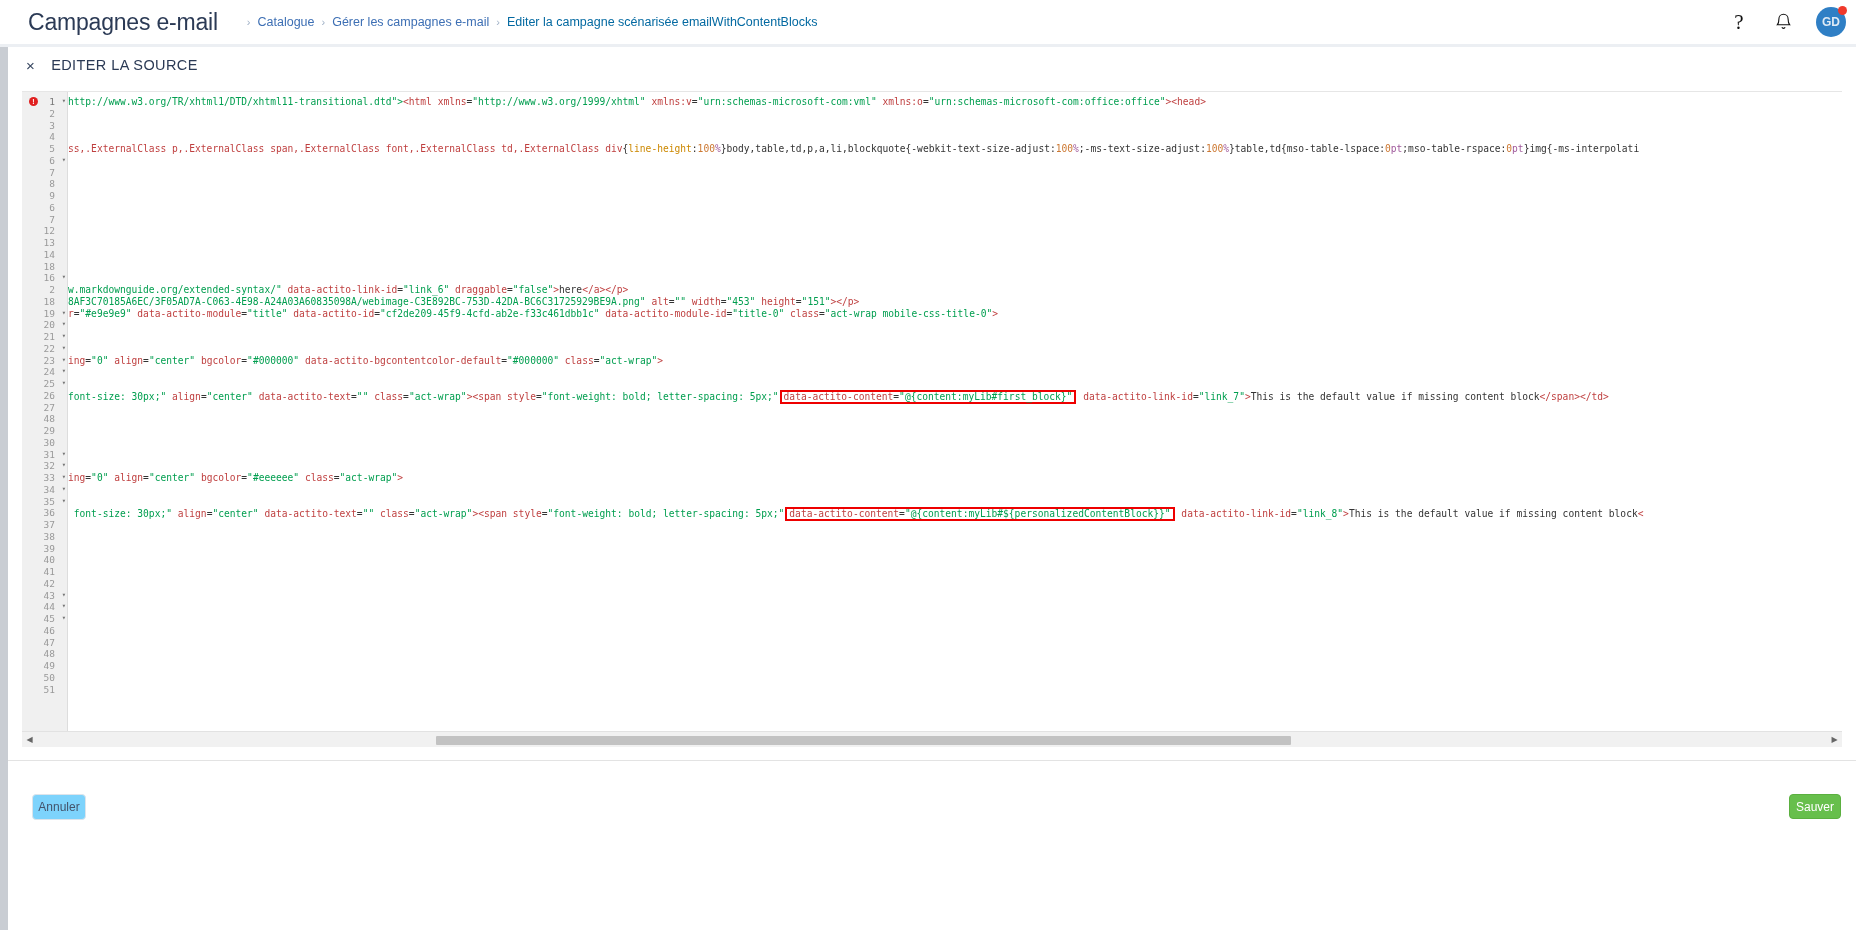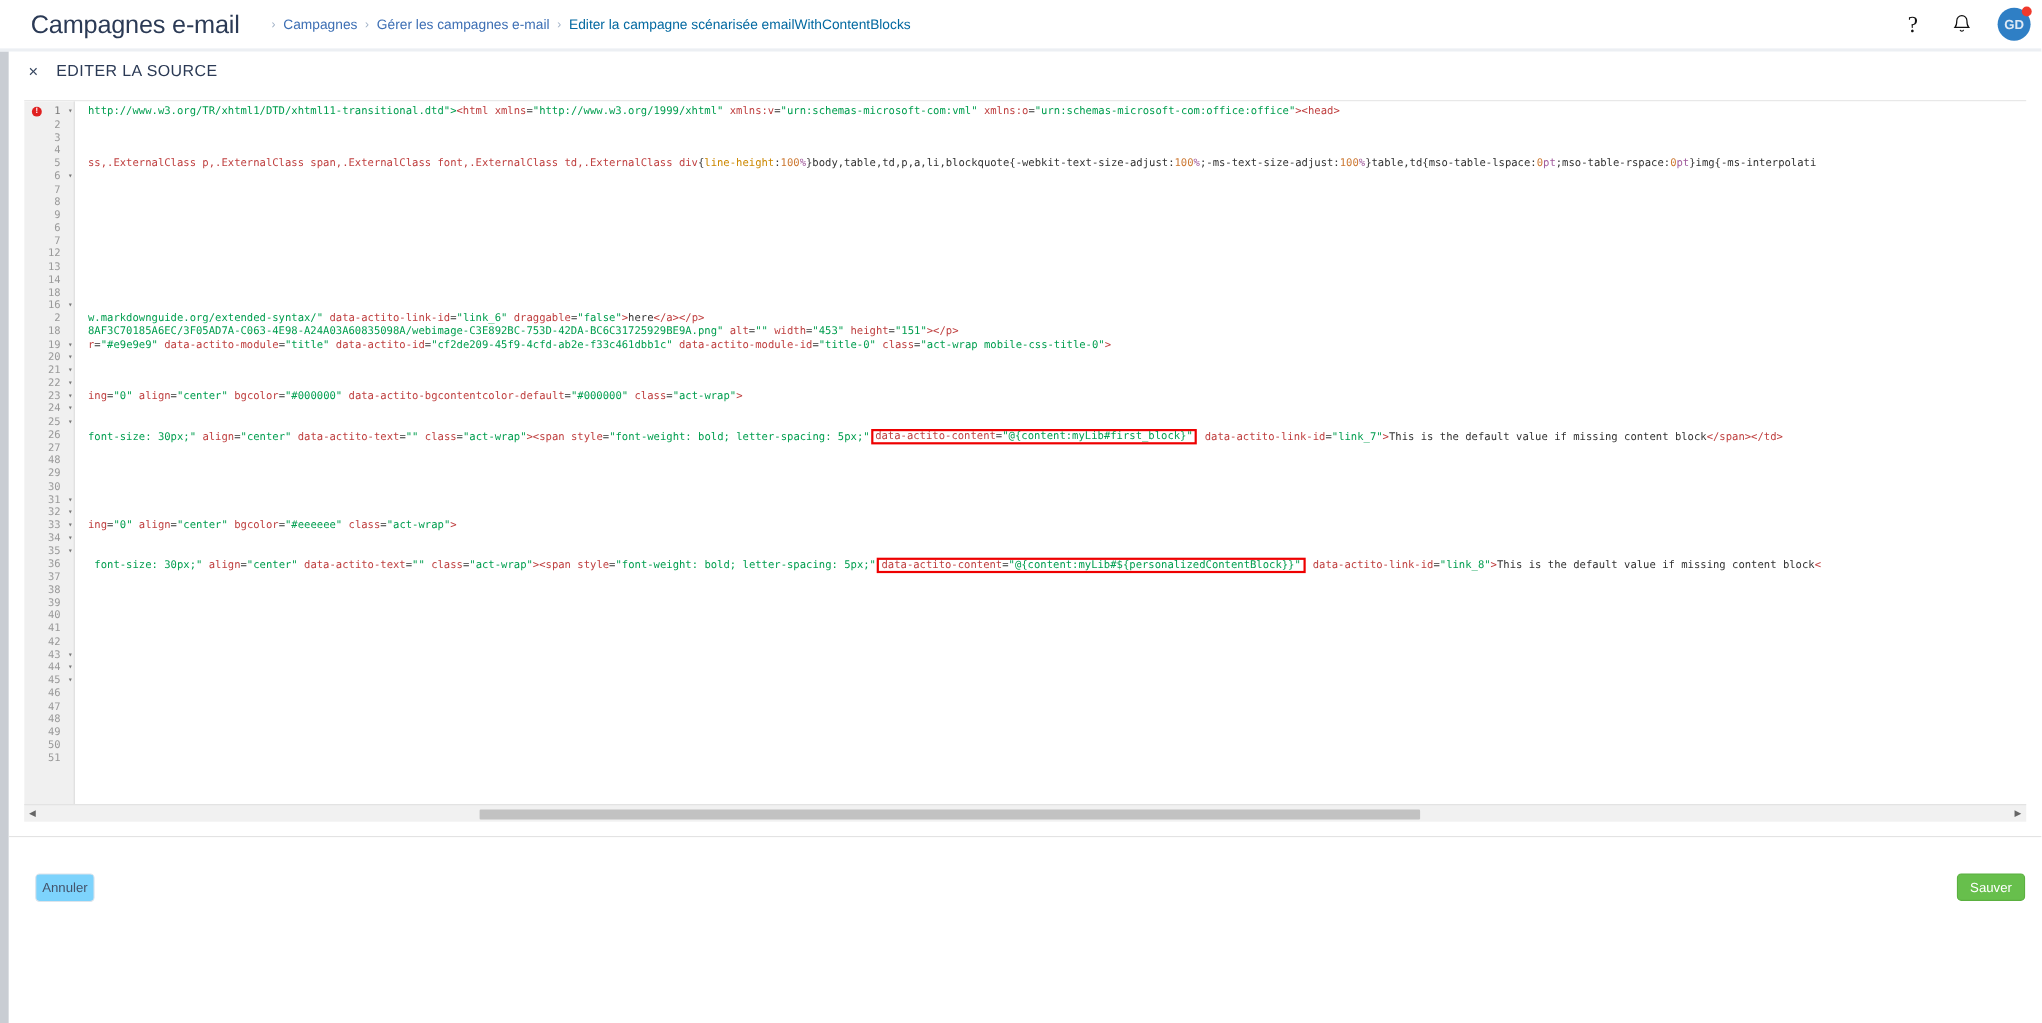--- a/index.html
+++ b/index.html
@@ -114,21 +114,20 @@
 
   .code-area {
     position: absolute; left: 46px; top: 0;
     width: 1774px; height: 640px; overflow: hidden;
     padding-top: 4px;
   }
   .code-line {
     height: 11.75px; line-height: 11.75px;
     font-size: 9.6px; white-space: pre;
     color: #333;
-    margin-left: 12px;
   }
   
   .t-plain { color: #333333; }
   .t-tag   { color: #bf3f3f; }
   .t-attr  { color: #bf3f3f; }
   .t-str   { color: #009e4f; }
   .t-css-prop { color: #cc8800; }
   .t-num   { color: #cc7832; }
   .t-pct   { color: #a05a9c; }
   .t-text  { color: #333333; }
@@ -171,34 +170,34 @@
     position: absolute;
     font-size: 12px; border-radius: 4px; cursor: pointer;
     display: flex; align-items: center; justify-content: center;
     font-family: "Liberation Sans", sans-serif;
   }
   .btn-cancel {
     left: 24px; top: 747px; width: 54px; height: 26px;
     background: #7dd3fc; color: #44536b; border: 1px solid #dde4eb;
   }
   .btn-save {
-    right: 15px; top: 747px; width: 62px; height: 25px;
+    right: 15px; top: 747px; width: 52px; height: 25px;
     background: #67bf4c; color: #ffffff; border: 1px solid #5bb040;
   }
 </style>
 </head>
 <body>
 
 <div id="app">
 
   <div class="header">
     <div class="header-title">Campagnes e-mail</div>
     <div class="breadcrumb" id="breadcrumb">
         <span class="bc-sep">›</span>
-        <span class="bc-item">Campagnes</span>
+        <span class="bc-item">Catalogue</span>
         <span class="bc-sep">›</span>
         <span class="bc-item">Gérer les campagnes e-mail</span>
         <span class="bc-sep">›</span>
         <span class="bc-item current">Editer la campagne scénarisée emailWithContentBlocks</span>
       </div>
   </div>
 
   <div class="header-right">
     <div class="icon-btn">
       <span class="help-icon">?</span>

